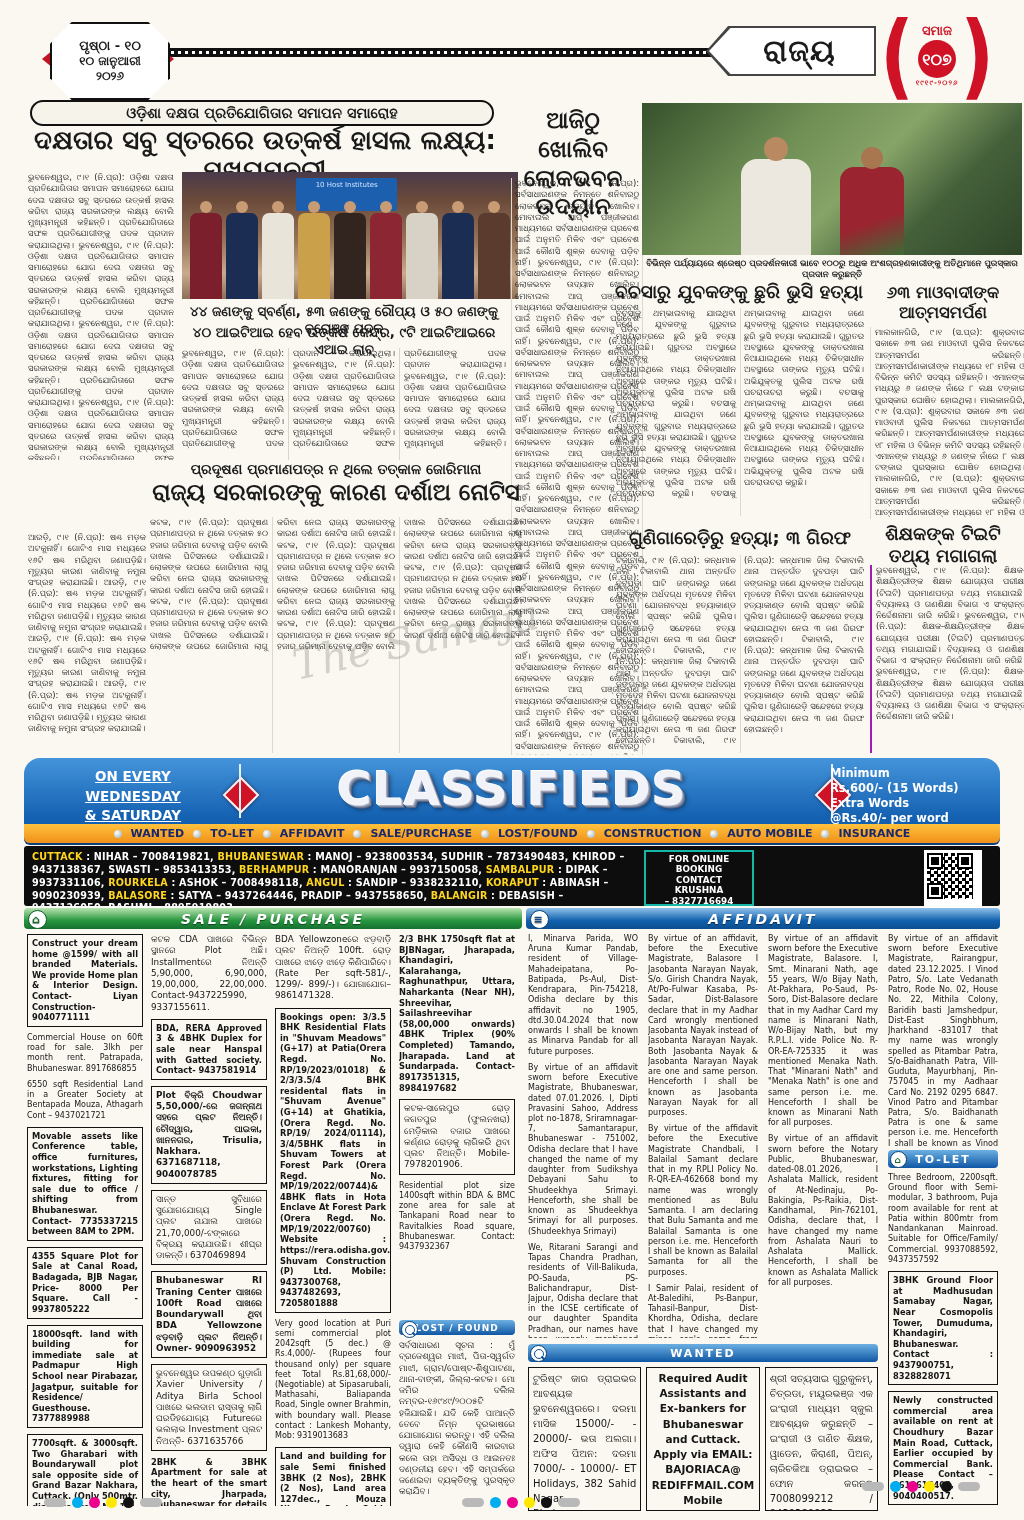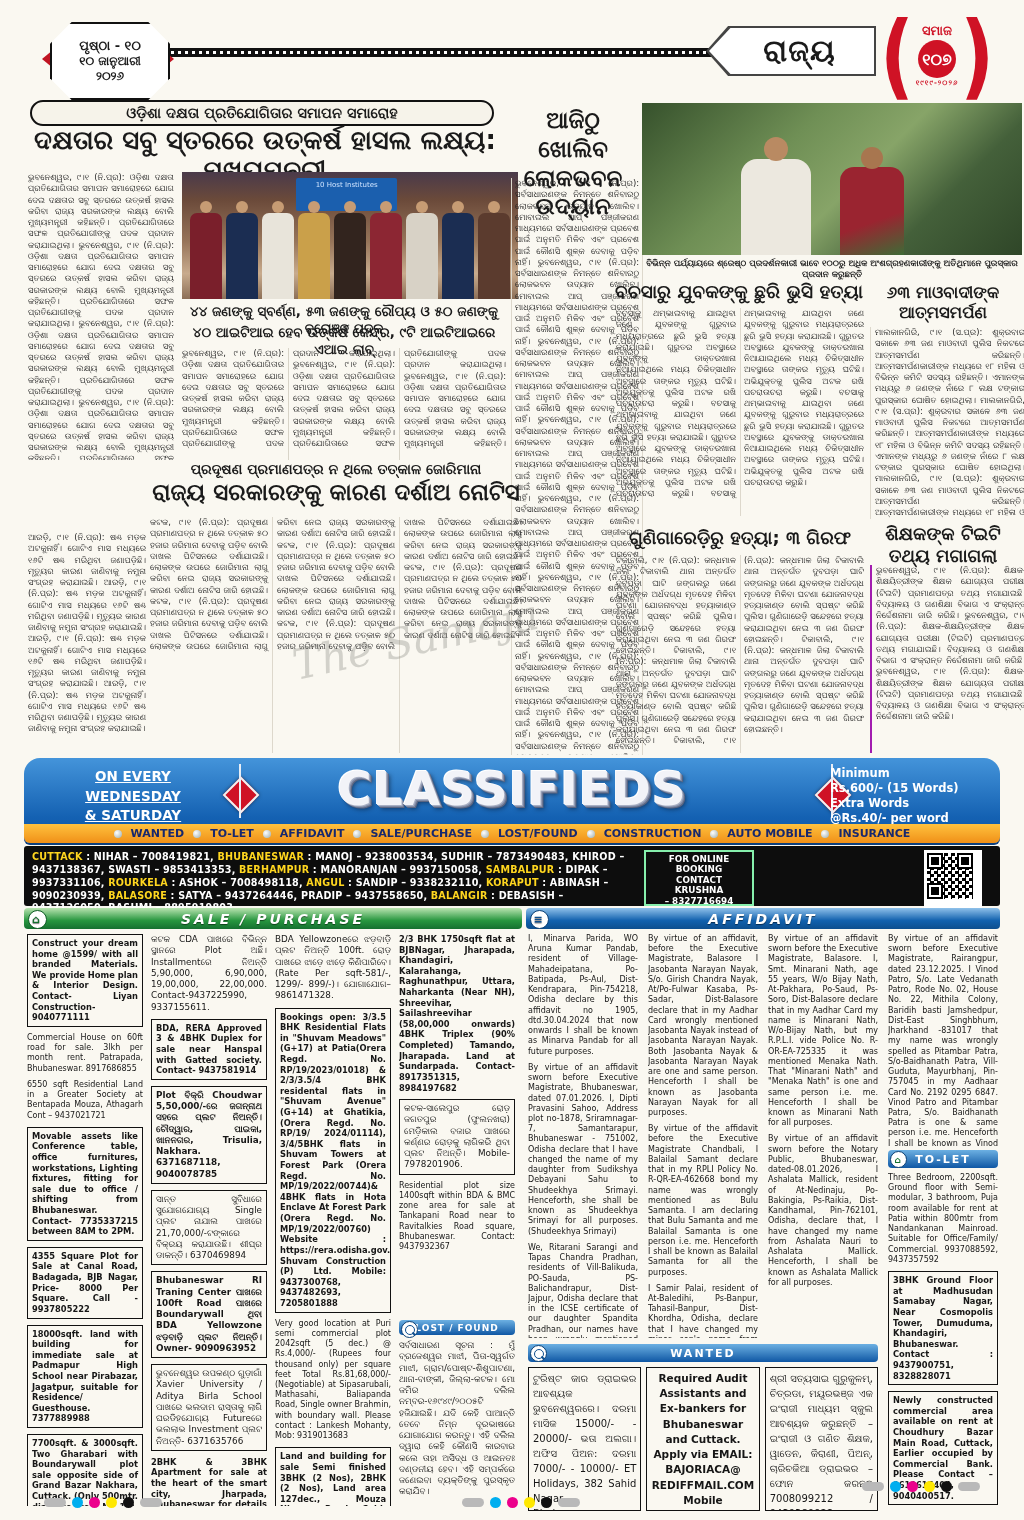--- a/index.html
+++ b/index.html
@@ -73,21 +73,21 @@
   .vline{position:absolute;width:2px;height:54px;background:#e8eef6;top:6px;}
   .v1{left:215px;}.v2{left:807px;}
   .cl-title{position:absolute;left:228px;right:228px;top:3px;text-align:center;font-size:47px;font-weight:900;letter-spacing:1px;color:#f2f3f8;text-shadow:-1px -1px 0 #ffffff,1px 1px 0 #a9b0c4,2px 2px 0 #828ca6,3px 3px 0 #5c6682,4px 4px 4px rgba(10,20,40,.55);}
   .pricing{position:absolute;right:14px;top:8px;width:156px;color:#fff;font-weight:bold;font-size:11.5px;line-height:1.3;}
   .cat-strip{position:absolute;left:0;right:0;bottom:0;height:19px;background:linear-gradient(#ffc23e,#f09018);border-radius:0 0 6px 6px;display:flex;align-items:center;justify-content:center;gap:9px;color:#17286e;font-weight:bold;font-size:11px;}
   .cat-strip .dot{width:8px;height:8px;border-radius:50%;background:radial-gradient(circle at 35% 35%,#fff,#9aa);display:inline-block;}
   
   .contacts{left:24px;top:846px;width:976px;height:60px;background:#0d0d0d;border-radius:3px;}
   .contacts-text{position:absolute;left:8px;top:5px;width:604px;font-weight:bold;font-size:9.6px;line-height:1.34;color:#fff;letter-spacing:.2px;}
   .contacts-text .hl{color:#ffd61f;}
-  .booking-box{position:absolute;left:620px;top:4px;width:106px;height:50px;border:2px solid #86efac;color:#fff;font-weight:bold;font-size:8.8px;text-align:center;line-height:1.18;padding-top:2px;}
+  .booking-box{position:absolute;left:620px;top:4px;width:106px;height:50px;border:2px solid #14b8a6;color:#fff;font-weight:bold;font-size:8.8px;text-align:center;line-height:1.18;padding-top:2px;}
   .qr-note{position:absolute;left:738px;top:5px;width:152px;height:49px;background:#ffe81a;border-top:3px solid #c00000;padding:3px 4px;font-size:7.6px;font-weight:bold;color:#c01414;line-height:1.25;}
   .qr-note .em{color:#333;font-size:6.8px;}
   .qr{position:absolute;left:900px;top:4px;width:52px;height:52px;background:#fff;padding:3px;}
   .qr-inner{position:relative;width:46px;height:46px;background:repeating-conic-gradient(#000 0 25%,#fff 0 50%) 0 0/7px 7px;}
   .qr-inner .f{position:absolute;width:12px;height:12px;border:2px solid #000;background:#fff;}
   .qr-inner .f::before{content:"";position:absolute;inset:2px;background:#000;}
   .f1{left:0;top:0;}.f2{right:0;top:0;}.f3{left:0;bottom:0;}
   
   .sec-head{height:21px;border-radius:4px;display:flex;align-items:center;justify-content:center;font-weight:bold;font-style:italic;letter-spacing:3px;font-size:14px;color:#fff;text-shadow:0 1px 1px rgba(0,0,0,.5);}
   .sh-sale{left:24px;top:908px;width:498px;background:linear-gradient(#b9e4b0,#27963f 60%,#157030);}

